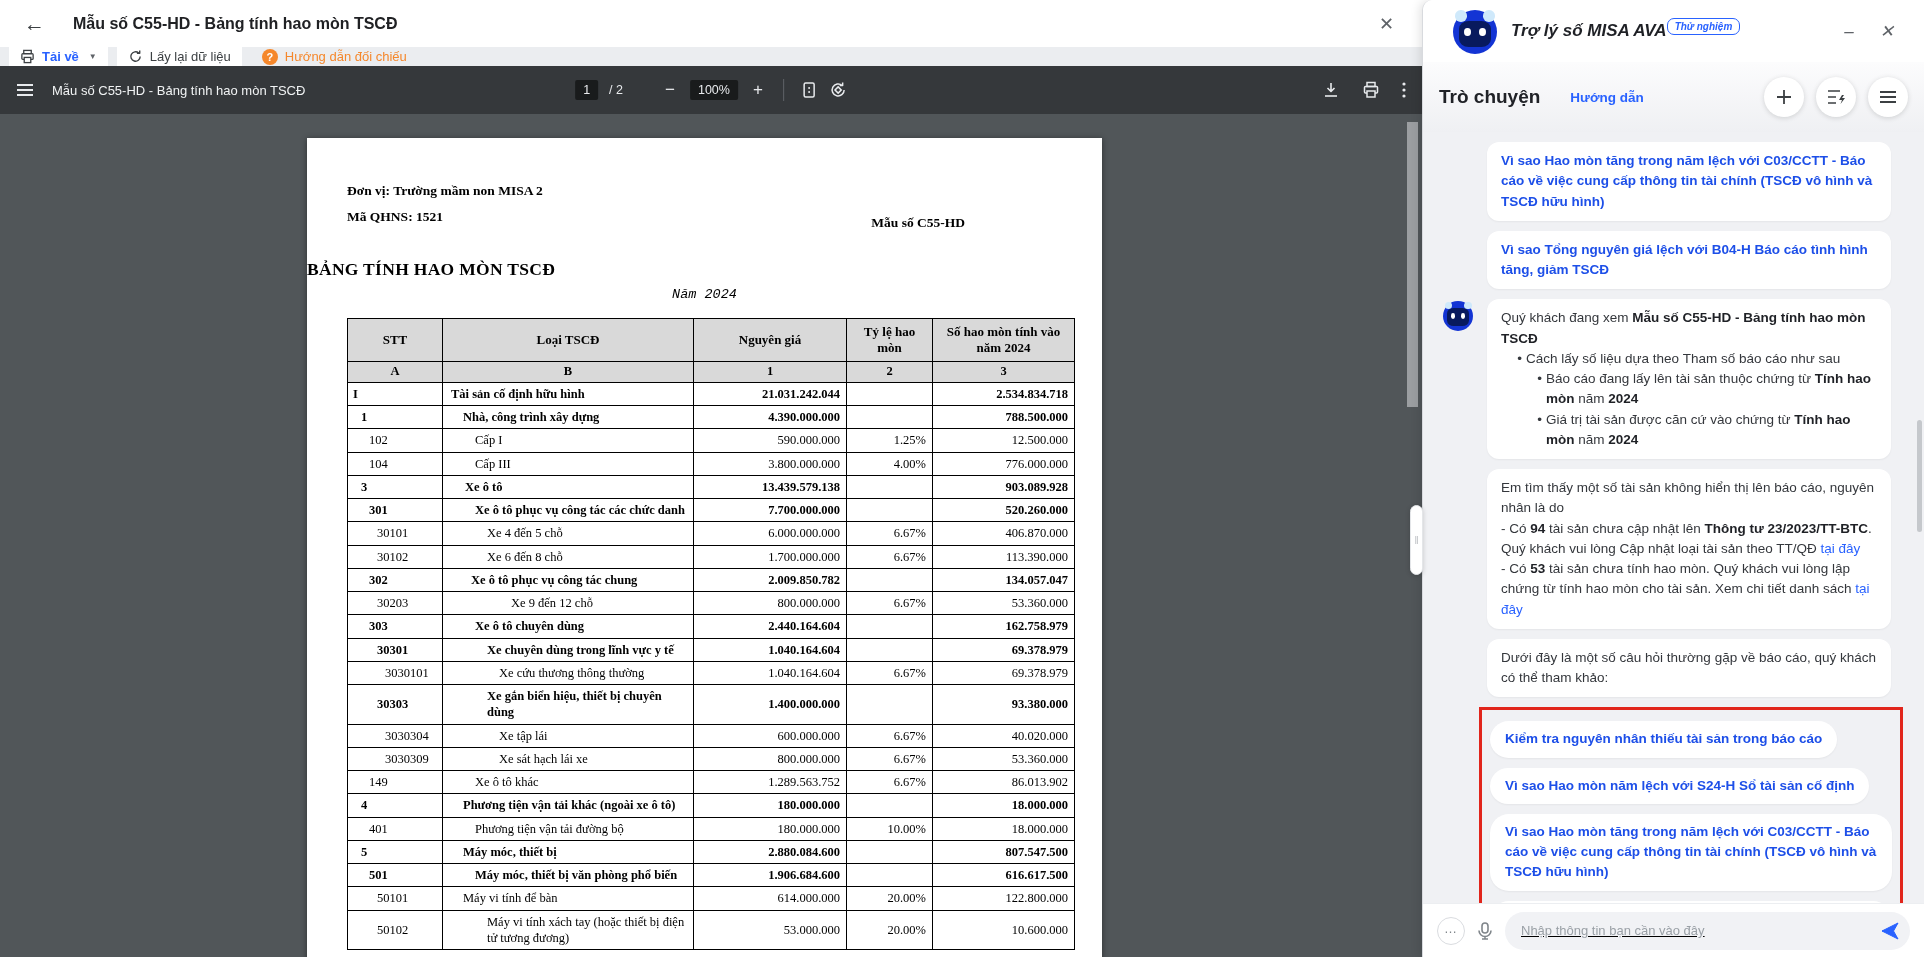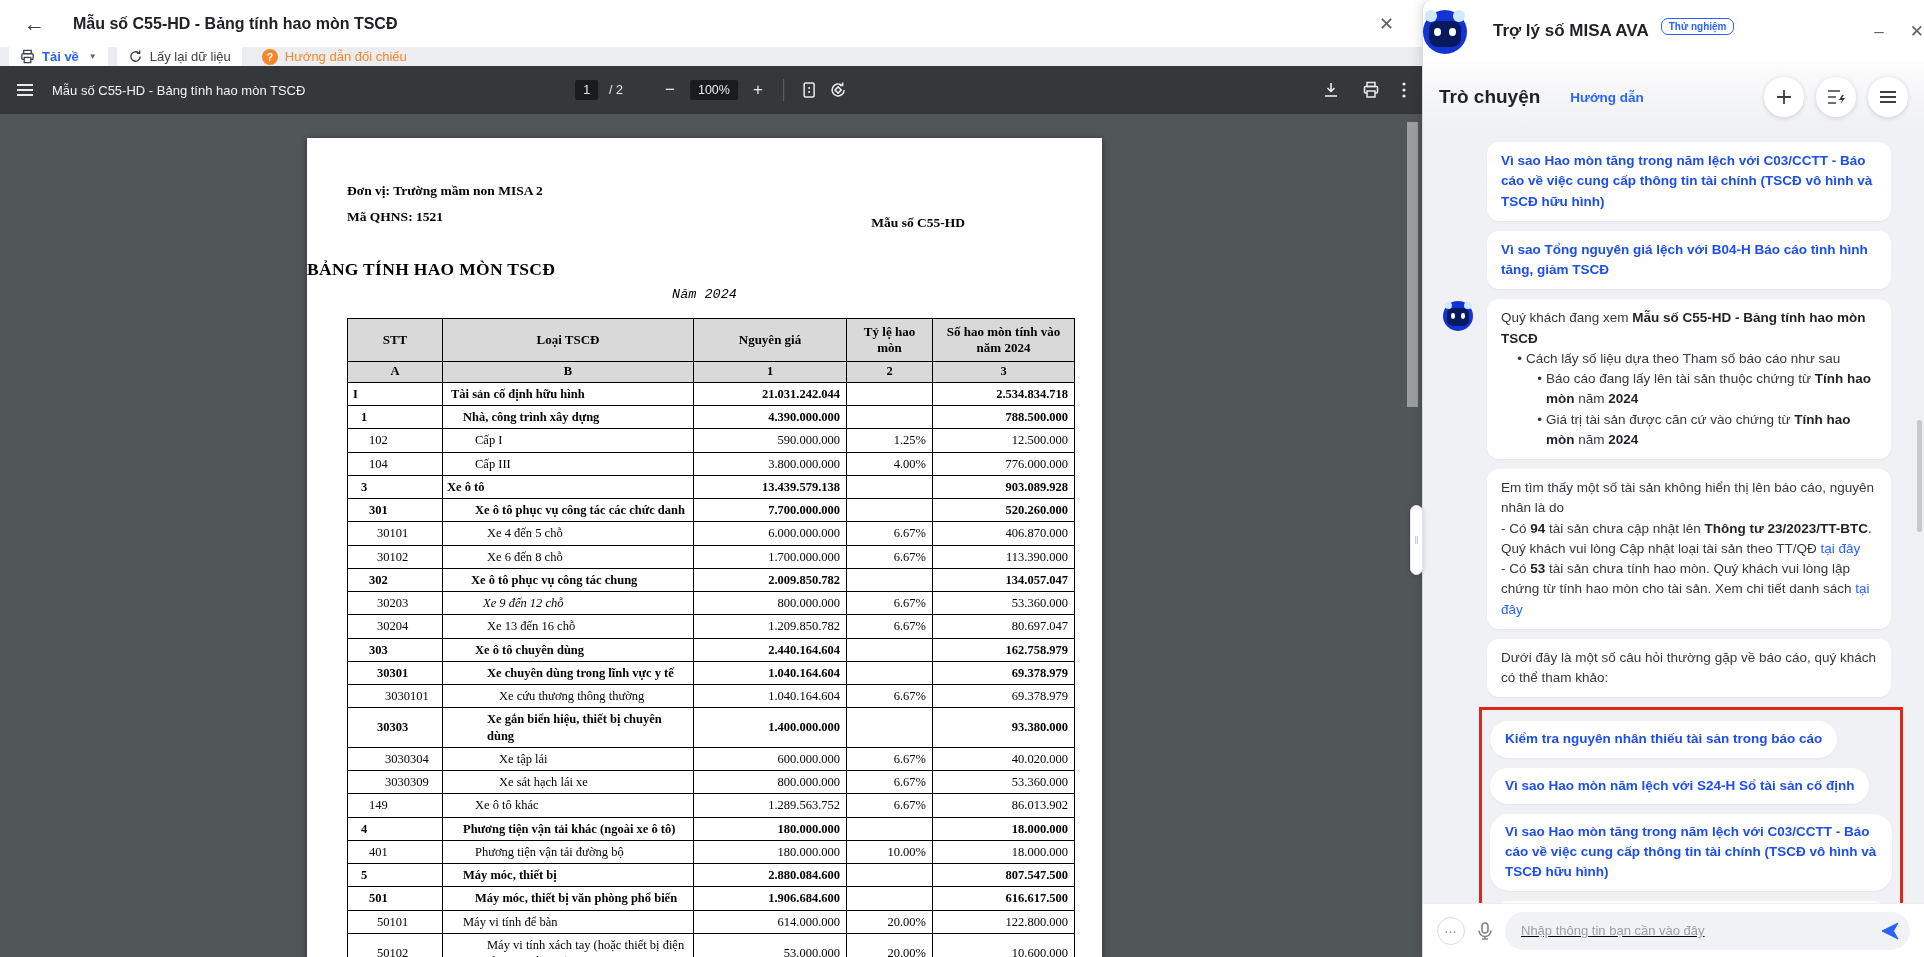--- a/index.html
+++ b/index.html
@@ -62,21 +62,21 @@
   table.doc th.sub { padding:2px 3px; font-size:12.5px; }
   table.doc td { border:1px solid #000; font-size:12.5px; padding:3px 6px; line-height:1.3;
     color:#000; }
   table.doc tr.bold td { font-weight:700; }
   td.c-num { text-align:right; }
 
   
   .panel { width:502px; height:100%; background:#fff; border-left:1px solid #d8dade;
     display:flex; flex-direction:column; position:relative; border-radius:10px 0 0 0;
     box-shadow:-3px 0 10px rgba(0,0,0,.10); }
-  .p-head { height:62px; flex:none; display:flex; align-items:center; padding:0 0; gap:12px; background:#fff; border-radius:10px 0 0 0; }
+  .p-head { height:62px; flex:none; display:flex; align-items:center; padding:0 30px; background:#fff; border-radius:10px 0 0 0;font-style:italic; }
   .p-title { font-size:17px; font-weight:700; color:#1f2126; }
   .badge { font-size:10px; font-weight:700; color:#2962ff; border:1px solid #2962ff;
     border-radius:7px; padding:2px 7px; transform:translateY(-5px); white-space:nowrap; }
   .p-win { margin-left:auto; display:flex; gap:26px; color:#5f6368; font-size:17px; }
   .p-win span { cursor:pointer; line-height:1; }
   .p-tabs { height:70px; flex:none; display:flex; align-items:center; padding:0 16px;
     background:linear-gradient(#fcfcfd,#eff0f3); }
   .tab-chat { font-size:19px; font-weight:700; color:#202227; cursor:pointer; }
   .tab-guide { font-size:13.5px; font-weight:600; color:#2962ff; margin-left:30px; cursor:pointer; }
   .circles { margin-left:auto; display:flex; gap:12px; }
@@ -287,21 +287,21 @@
               </tr>
               <tr>
                 <td class="c-stt" style="padding-left: 21px;">104</td>
                 <td class="c-name" style="padding-left: 32px;">Cấp III</td>
                 <td class="c-num">3.800.000.000</td>
                 <td class="c-num">4.00%</td>
                 <td class="c-num">776.000.000</td>
               </tr>
               <tr class="bold">
                 <td class="c-stt" style="padding-left: 13px;">3</td>
-                <td class="c-name" style="padding-left: 4px;">Xe ô tô</td>
+                <td class="c-name" style="padding-left: 22px;">Xe ô tô</td>
                 <td class="c-num">13.439.579.138</td>
                 <td class="c-num"></td>
                 <td class="c-num">903.089.928</td>
               </tr>
               <tr class="bold">
                 <td class="c-stt" style="padding-left: 21px;">301</td>
                 <td class="c-name" style="padding-left: 32px;">Xe ô tô phục vụ công tác các chức danh</td>
                 <td class="c-num">7.700.000.000</td>
                 <td class="c-num"></td>
                 <td class="c-num">520.260.000</td>
@@ -322,31 +322,24 @@
               </tr>
               <tr class="bold">
                 <td class="c-stt" style="padding-left: 21px;">302</td>
                 <td class="c-name" style="padding-left: 28px;">Xe ô tô phục vụ công tác chung</td>
                 <td class="c-num">2.009.850.782</td>
                 <td class="c-num"></td>
                 <td class="c-num">134.057.047</td>
               </tr>
               <tr>
                 <td class="c-stt" style="padding-left: 29px;">30203</td>
-                <td class="c-name" style="padding-left: 40px; font-style: italic;">Xe 9 đến 12 chỗ</td>
+                <td class="c-name" style="padding-left: 68px;">Xe 9 đến 12 chỗ</td>
                 <td class="c-num">800.000.000</td>
                 <td class="c-num">6.67%</td>
                 <td class="c-num">53.360.000</td>
-              </tr>
-              <tr>
-                <td class="c-stt" style="padding-left: 29px;">30204</td>
-                <td class="c-name" style="padding-left: 44px;">Xe 13 đến 16 chỗ</td>
-                <td class="c-num">1.209.850.782</td>
-                <td class="c-num">6.67%</td>
-                <td class="c-num">80.697.047</td>
               </tr>
               <tr class="bold">
                 <td class="c-stt" style="padding-left: 21px;">303</td>
                 <td class="c-name" style="padding-left: 32px;">Xe ô tô chuyên dùng</td>
                 <td class="c-num">2.440.164.604</td>
                 <td class="c-num"></td>
                 <td class="c-num">162.758.979</td>
               </tr>
               <tr class="bold">
                 <td class="c-stt" style="padding-left: 29px;">30301</td>

